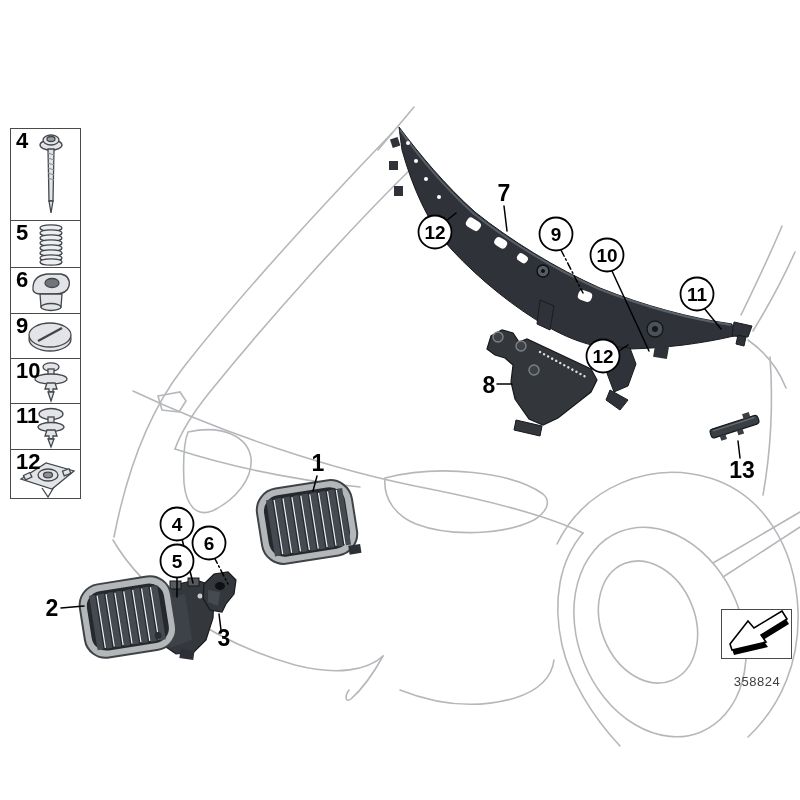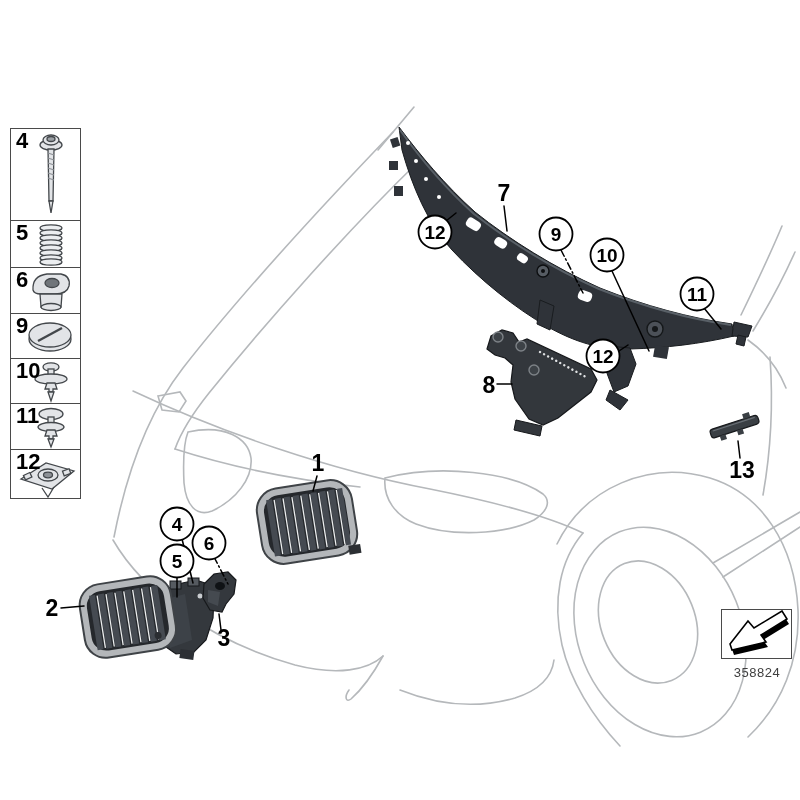--- a/index.html
+++ b/index.html
@@ -8,21 +8,21 @@
   #drawing{position:absolute;left:0;top:0;}
   
   #fastener-column{position:absolute;left:10px;top:128px;width:72px;}
   .fastener-box{position:relative;width:69px;border:1.5px solid #4a4a4a;background:#fff;box-sizing:content-box;}
   .fastener-box + .fastener-box{margin-top:-1.5px;}
   .fastener-num{position:absolute;top:1px;left:5px;font-size:22px;font-weight:bold;color:#000;line-height:1;}
   .fastener-box svg{display:block;}
   
   #legend{position:absolute;left:721px;top:609px;width:72px;text-align:center;}
   #legend .arrow-box{width:69px;height:48px;border:1.5px solid #4a4a4a;background:#fff;}
-  #legend .pn{margin-top:6px;font-size:13px;color:#3f3f3f;letter-spacing:.5px;}
+  #legend .pn{margin-top:15px;font-size:13px;color:#3f3f3f;letter-spacing:.5px;}
   text.callout-plain{font-size:23px;font-weight:bold;fill:#000;text-anchor:middle;}
   text.callout-circ{font-size:19px;font-weight:bold;fill:#000;text-anchor:middle;}
 </style>
 </head>
 <body>
 
 <div id="stage">
 
 <svg id="drawing" width="800" height="800" viewBox="0 0 800 800" xmlns="http://www.w3.org/2000/svg">
 

